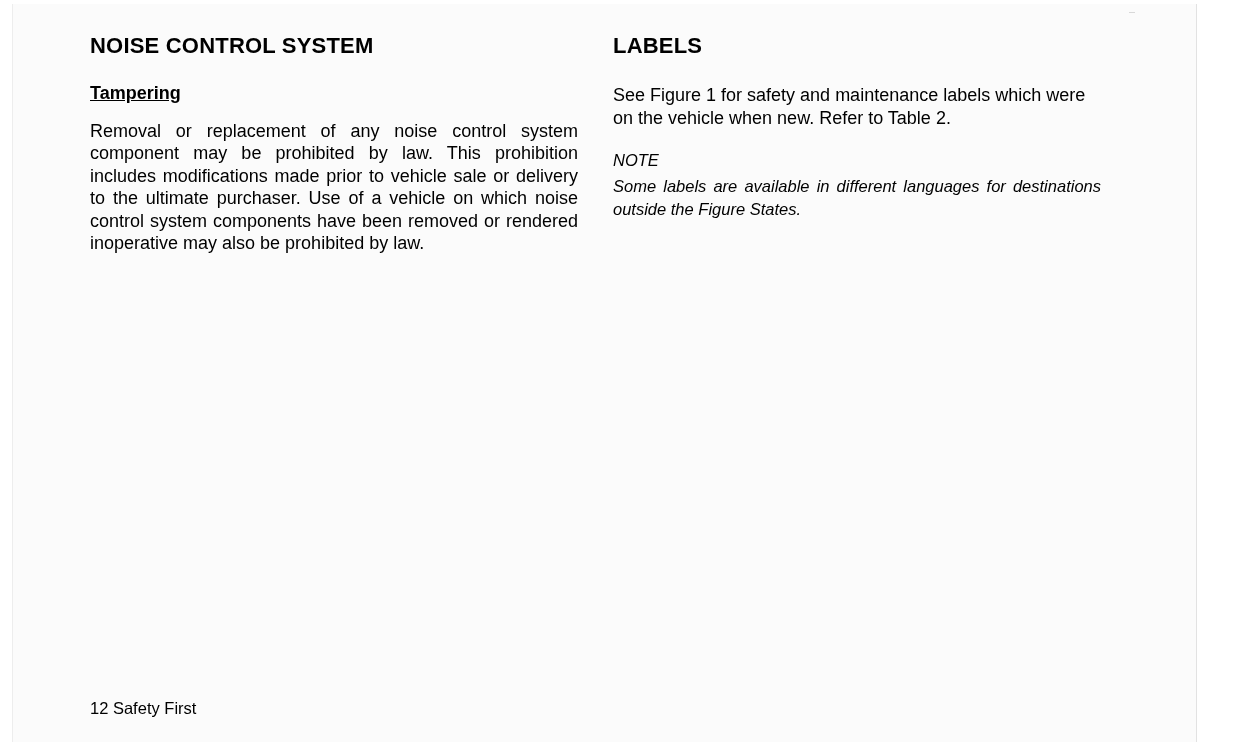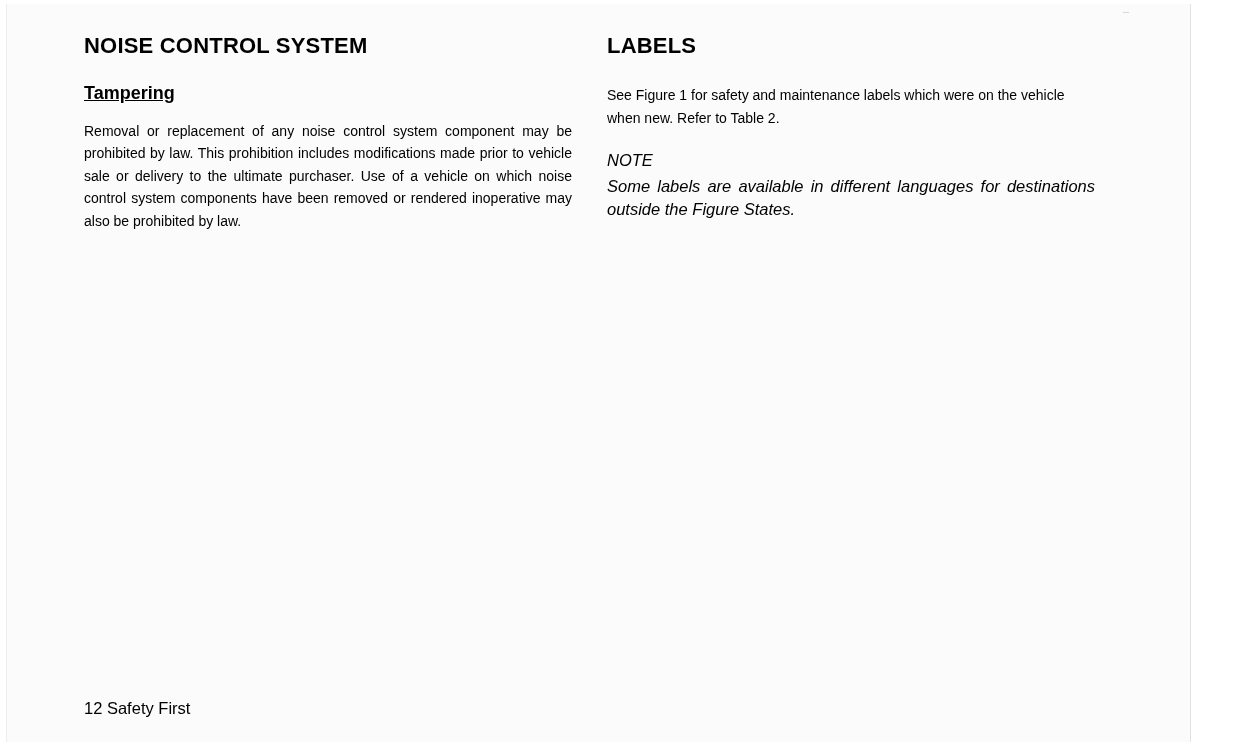--- a/index.html
+++ b/index.html
@@ -9,21 +9,21 @@
   }
   body {
     width: 1241px;
     height: 750px;
     overflow: hidden;
     font-family: "Liberation Sans", sans-serif;
     color: #000000;
   }
   .page {
     position: absolute;
-    left: 6px;
+    left: 12px;
     top: 4px;
     width: 1185px;
     height: 738px;
     background: #fbfbfb;
     box-sizing: border-box;
   }
   .page-edge-right {
     position: absolute;
     right: 0;
     top: 0;
@@ -60,21 +60,21 @@
     line-height: 1.1;
   }
   h2.sub-title {
     font-size: 18px;
     font-weight: bold;
     margin: 0 0 16px 0;
     line-height: 1.1;
     text-decoration: underline;
   }
   p.body-text {
-    font-size: 14px;
+    font-size: 18px;
     line-height: 22.4px;
     margin: 0 0 16px 0;
     text-align: justify;
     text-justify: inter-word;
   }
   p.body-text.last { margin-bottom: 0; }
   p.body-text.ragged { text-align: left; }
 
   .note-label {
     font-size: 16.5px;

